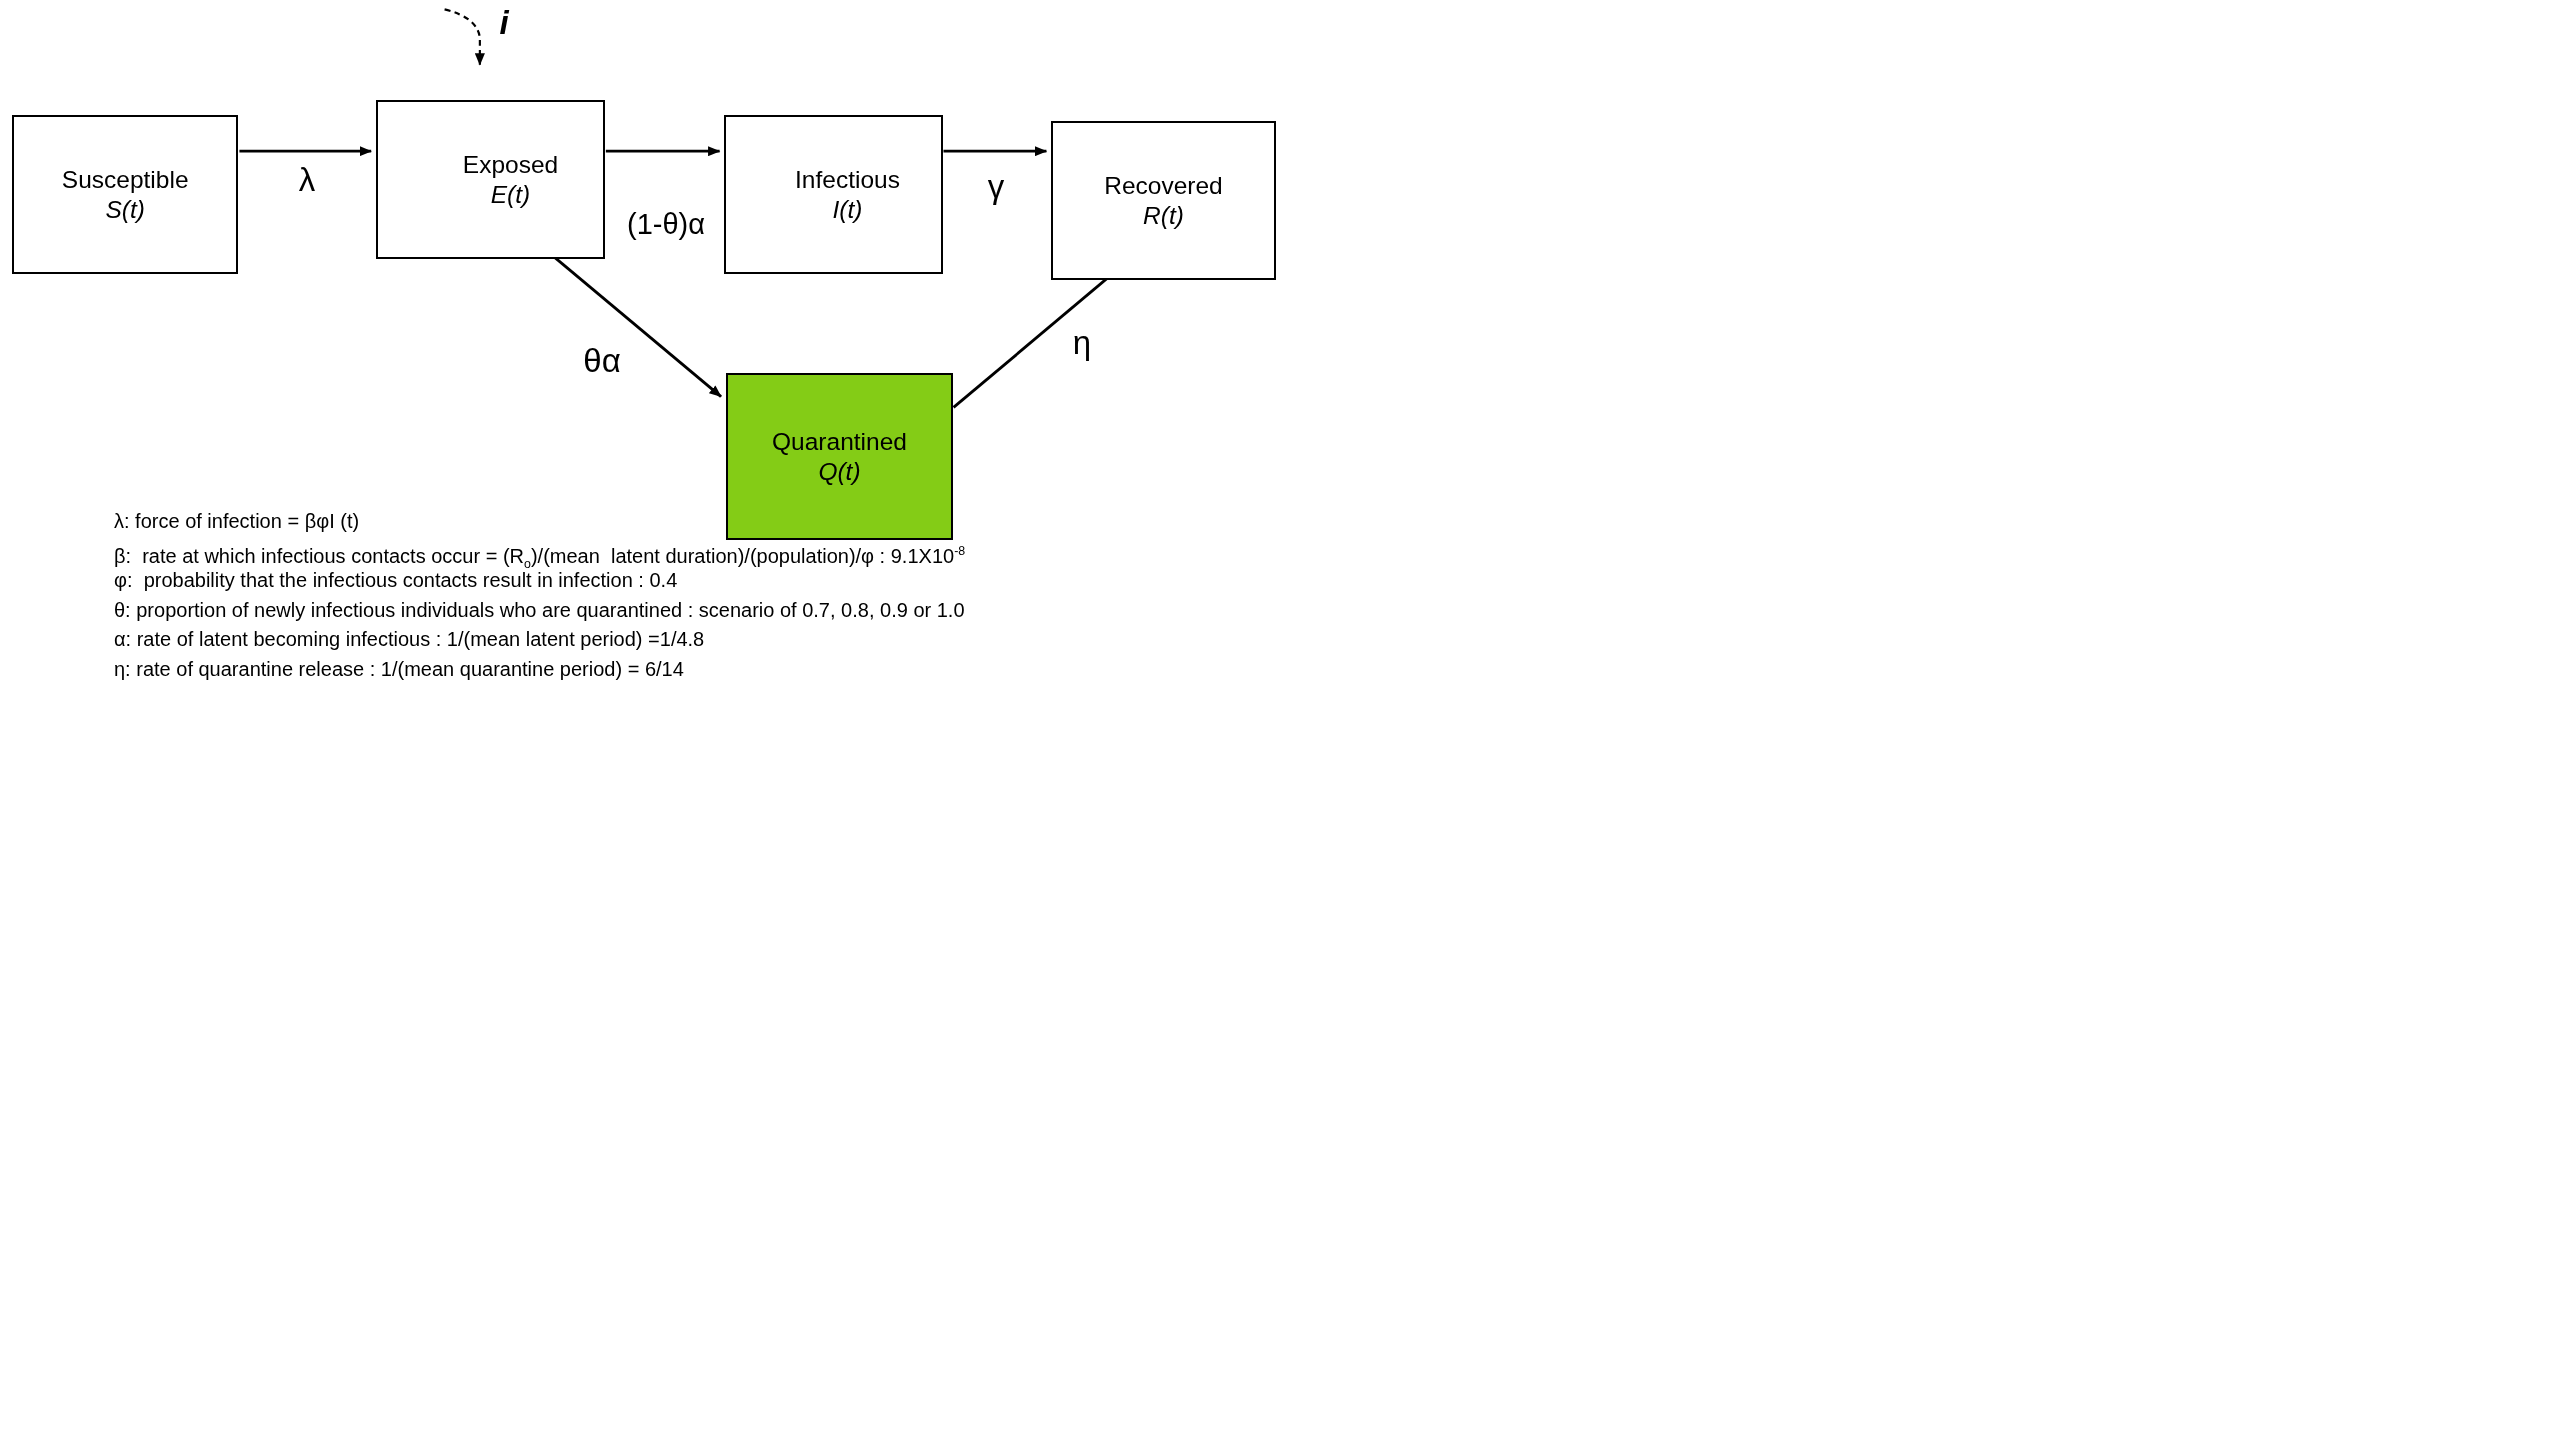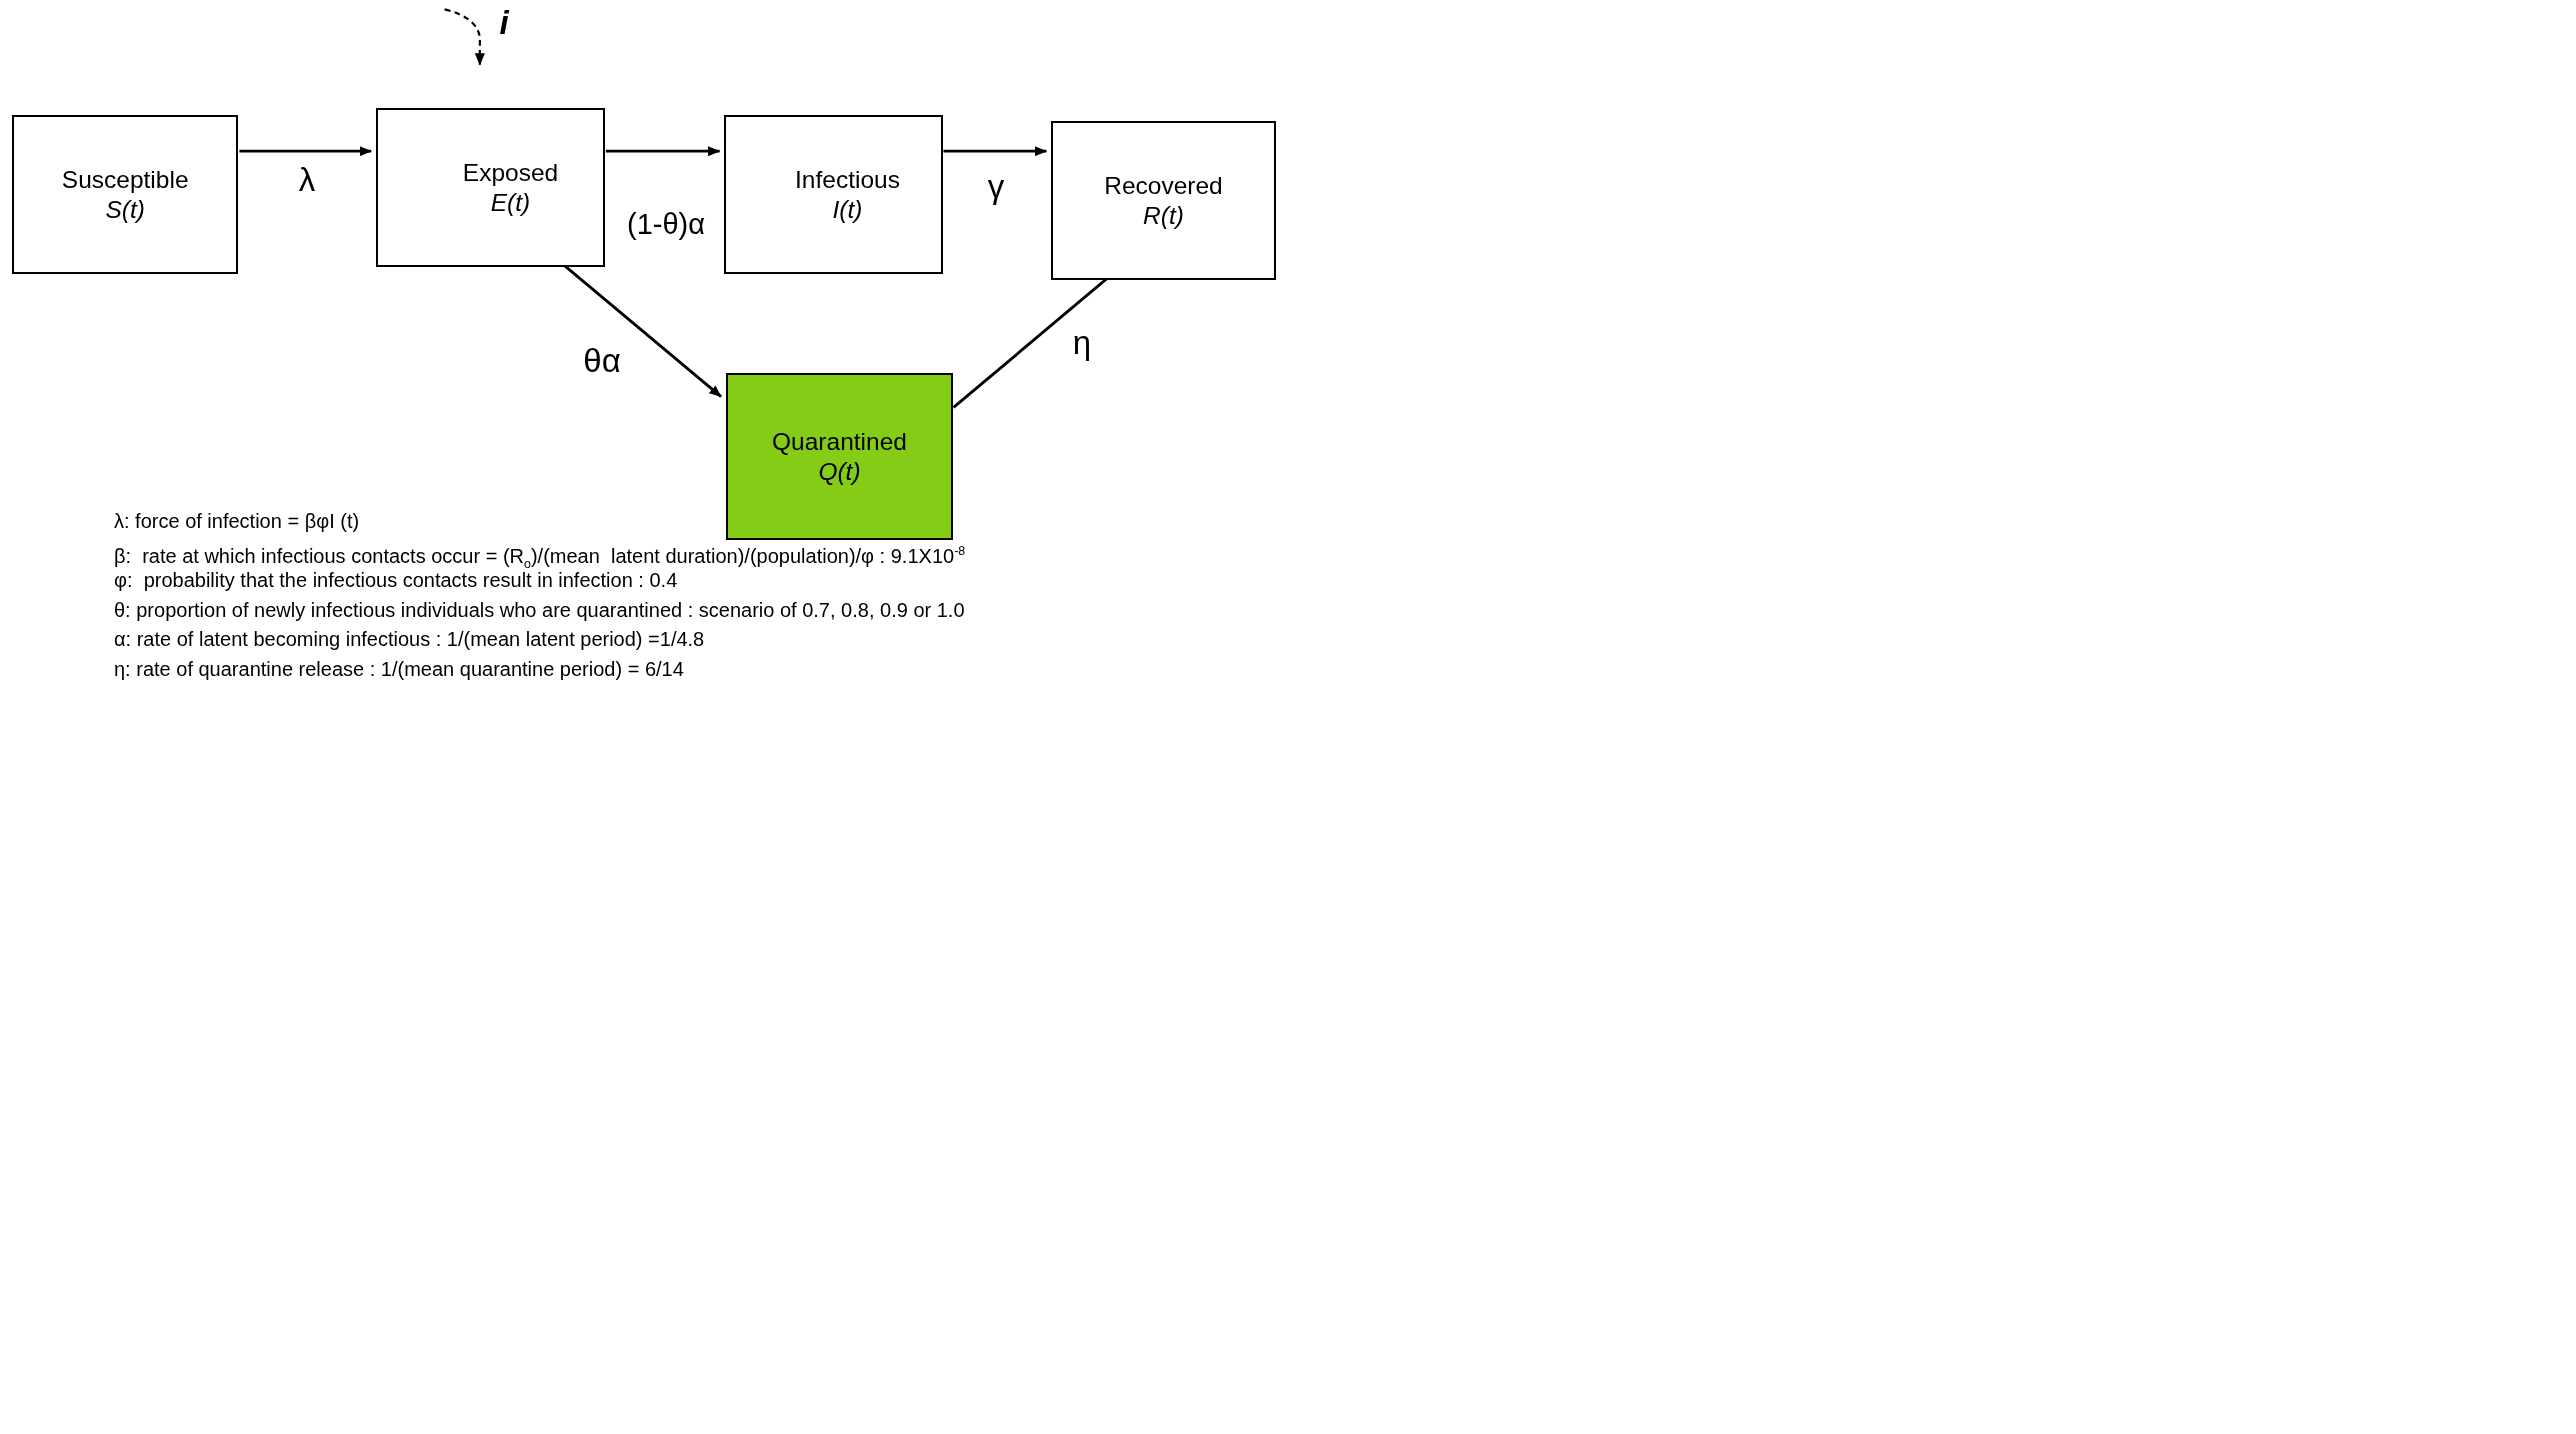--- a/index.html
+++ b/index.html
@@ -15,21 +15,21 @@
   .cbox.gray{background:#84cc16;}
   .flabel{position:absolute;transform:translateX(-50%);font-size:33px;line-height:1;white-space:nowrap;}
   .flabel.small{font-size:29px;margin-top:44px;}
   .import-label{position:absolute;transform:translateX(-50%);font-size:33px;line-height:1;
                 font-style:italic;font-weight:bold;}
   .legend{position:absolute;left:114px;top:507px;font-size:20px;line-height:29.5px;white-space:nowrap;}
   .legend-line{height:29.5px;}
   .legend sub{font-size:62%;}
   .legend sup{font-size:62%;}
   #box-s{left:12.2px;top:73px;width:226px;height:159px;}
-  #box-e{left:376px;top:66px;width:229px;height:159px;padding-left:40px;}
+  #box-e{left:376px;top:58px;width:229px;height:159px;padding-left:40px;}
   #box-i{left:724px;top:73px;width:219px;height:159px;padding-left:28px;}
   #box-r{left:1051px;top:79px;width:225px;height:159px;}
   #box-q{left:726px;top:331px;width:227px;height:167px;}
   #lbl-lambda{left:307px;top:163px;}
   #lbl-expinf{left:666px;top:166px;}
   #lbl-gamma{left:996px;top:170px;}
   #lbl-thetaalpha{left:602px;top:344px;}
   #lbl-eta{left:1082px;top:326px;}
   #lbl-import{left:504px;top:5.8px;}
 </style>

